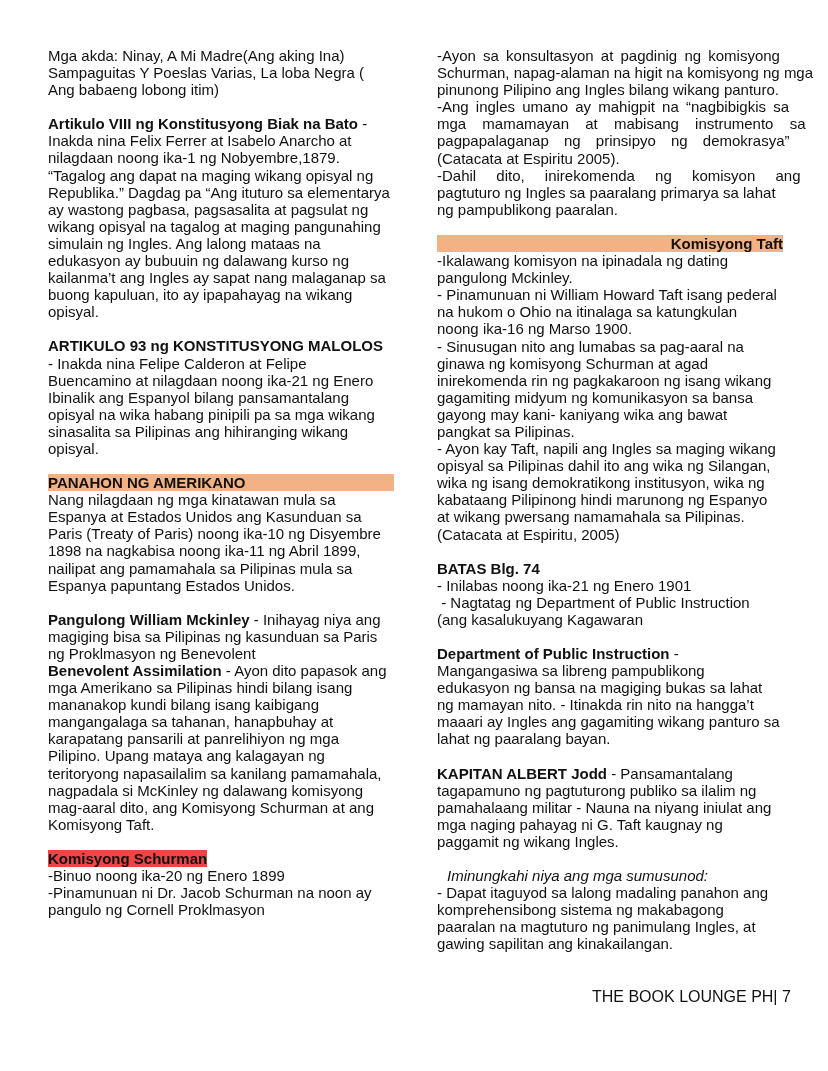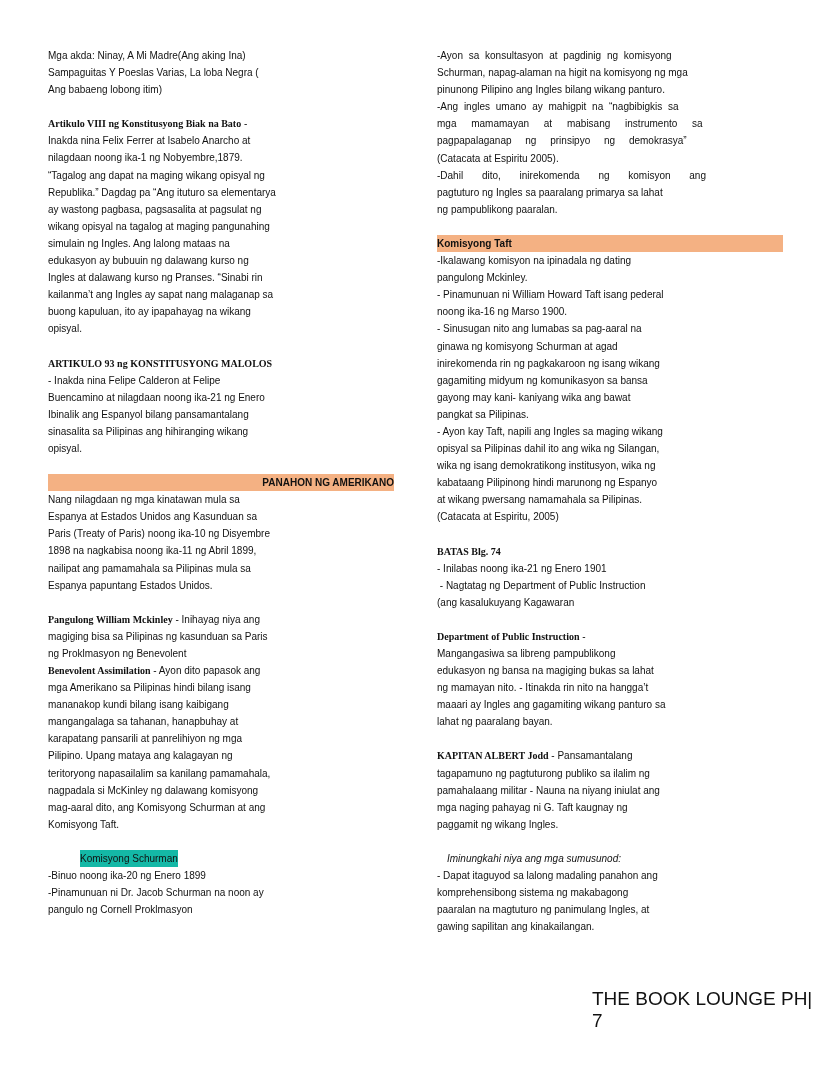--- a/index.html
+++ b/index.html
@@ -1,29 +1,29 @@
 <!DOCTYPE html>
 <html><head>
 <meta charset="utf-8">
 <style>
   html, body { margin:0; padding:0; background:#ffffff; }
   body { width:828px; height:1071px; position:relative; overflow:hidden;
          font-family:"Liberation Sans", sans-serif; color:#111; }
-  .col { position:absolute; top:47px; font-size:10px; line-height:17.1px; }
+  .col { position:absolute; top:47px; font-size:15px; line-height:17.1px; }
   .col.left { left:48px; width:346px; }
   .col.right { left:437px; width:346px; }
   .para { margin:0 0 17px 0; }
   .para.tight { margin-bottom:0; }
   .line { display:block; white-space:nowrap; }
-  b { font-weight:bold;font-family:Liberation Serif, serif; }
-  .bar { background:#F4B183; font-weight:bold; display:block; }
-  .bar.center { text-align:right;padding-left:24px; }
-  .inline-hl { background:#14b8a6; font-weight:normal; display:inline-block;margin-left:32px; }
+  b { font-weight:bold; }
+  .bar { background:#F4B183; font-weight:bold; display:block;text-align:right; }
+  .bar.center { text-align:left; }
+  .inline-hl { background:#ef4444; font-weight:bold; display:inline-block; }
   .ital { font-weight:normal; font-style:italic; padding-left:10px; display:block; }
-  .footer { position:absolute; left:592px; top:988px; font-size:19px; }
+  .footer { position:absolute; left:592px; top:988px; font-size:16px; }
 </style>
 </head>
 <body>
 
 <div class="col left">
 
   <div class="para">
     <span class="line">Mga akda: Ninay, A Mi Madre(Ang aking Ina)</span>
     <span class="line">Sampaguitas Y Poeslas Varias, La loba Negra (</span>
     <span class="line">Ang babaeng lobong itim)</span>
@@ -32,31 +32,31 @@
   <div class="para">
     <span class="line"><b>Artikulo VIII ng Konstitusyong Biak na Bato</b><span> -</span></span>
     <span class="line">Inakda nina Felix Ferrer at Isabelo Anarcho at</span>
     <span class="line">nilagdaan noong ika-1 ng Nobyembre,1879.</span>
     <span class="line">“Tagalog ang dapat na maging wikang opisyal ng</span>
     <span class="line">Republika.” Dagdag pa “Ang ituturo sa elementarya</span>
     <span class="line">ay wastong pagbasa, pagsasalita at pagsulat ng</span>
     <span class="line">wikang opisyal na tagalog at maging pangunahing</span>
     <span class="line">simulain ng Ingles. Ang lalong mataas na</span>
     <span class="line">edukasyon ay bubuuin ng dalawang kurso ng</span>
-    <span class="line">Ingles at dalawang kurso ng Pranses. “Sinabi rin</span>
     <span class="line">kailanma’t ang Ingles ay sapat nang malaganap sa</span>
     <span class="line">buong kapuluan, ito ay ipapahayag na wikang</span>
     <span class="line">opisyal.</span>
   </div>
 
   <div class="para">
     <span class="line"><b>ARTIKULO 93 ng KONSTITUSYONG MALOLOS</b></span>
     <span class="line">- Inakda nina Felipe Calderon at Felipe</span>
     <span class="line">Buencamino at nilagdaan noong ika-21 ng Enero</span>
     <span class="line">Ibinalik ang Espanyol bilang  pansamantalang</span>
+    <span class="line">opisyal na wika habang pinipili pa sa mga wikang</span>
     <span class="line">sinasalita sa Pilipinas ang hihiranging wikang</span>
     <span class="line">opisyal.</span>
   </div>
 
   <div class="para">
     <span class="bar center">PANAHON NG AMERIKANO</span>
     <span class="line">Nang nilagdaan ng mga kinatawan mula sa</span>
     <span class="line">Espanya at Estados Unidos ang Kasunduan sa</span>
     <span class="line">Paris (Treaty of Paris) noong ika-10 ng Disyembre</span>
     <span class="line">1898 na nagkabisa noong ika-11 ng Abril 1899,</span>
@@ -101,20 +101,21 @@
     <span class="line" style="word-spacing:16px">-Dahil dito, inirekomenda ng komisyon ang</span>
     <span class="line">pagtuturo ng Ingles sa paaralang primarya sa lahat</span>
     <span class="line">ng pampublikong paaralan.</span>
   </div>
 
   <div class="para">
     <span class="bar">Komisyong Taft</span>
     <span class="line">-Ikalawang komisyon na ipinadala ng dating</span>
     <span class="line">pangulong Mckinley.</span>
     <span class="line">- Pinamunuan ni William Howard Taft isang pederal</span>
+    <span class="line">na hukom o Ohio na itinalaga sa katungkulan</span>
     <span class="line">noong ika-16 ng Marso 1900.</span>
     <span class="line">- Sinusugan nito ang lumabas sa pag-aaral na</span>
     <span class="line">ginawa ng komisyong Schurman at agad</span>
     <span class="line">inirekomenda rin ng pagkakaroon ng isang wikang</span>
     <span class="line">gagamiting midyum ng komunikasyon sa bansa</span>
     <span class="line">gayong may kani- kaniyang wika ang bawat</span>
     <span class="line">pangkat sa Pilipinas.</span>
     <span class="line">- Ayon kay Taft, napili ang Ingles sa maging wikang</span>
     <span class="line">opisyal sa Pilipinas dahil ito ang wika ng Silangan,</span>
     <span class="line">wika ng isang demokratikong institusyon, wika ng</span>

